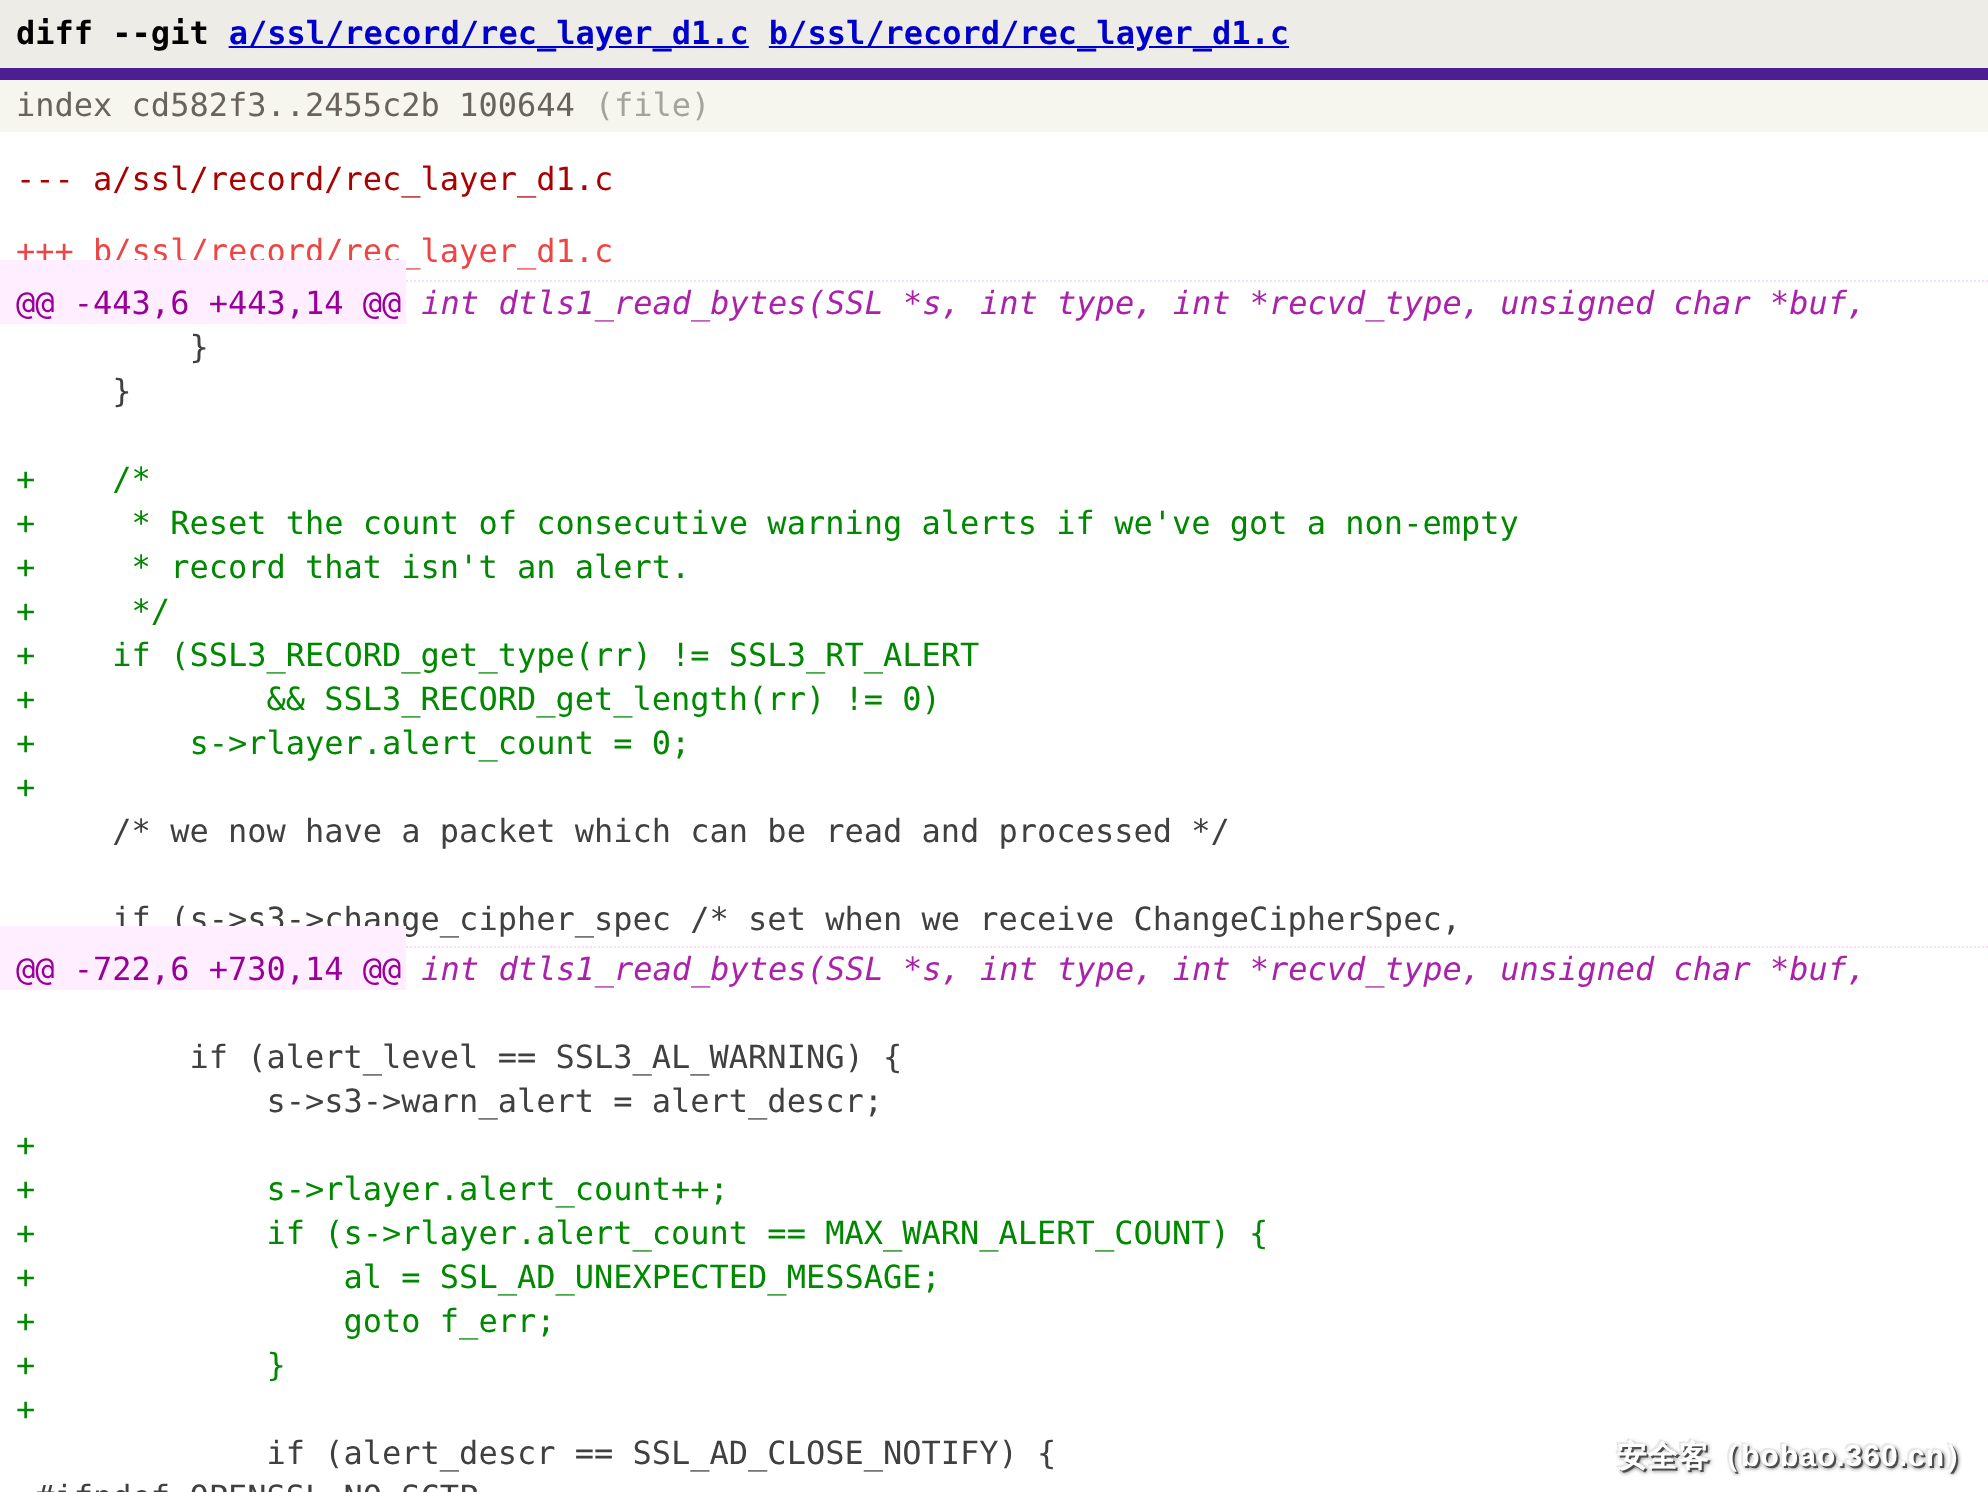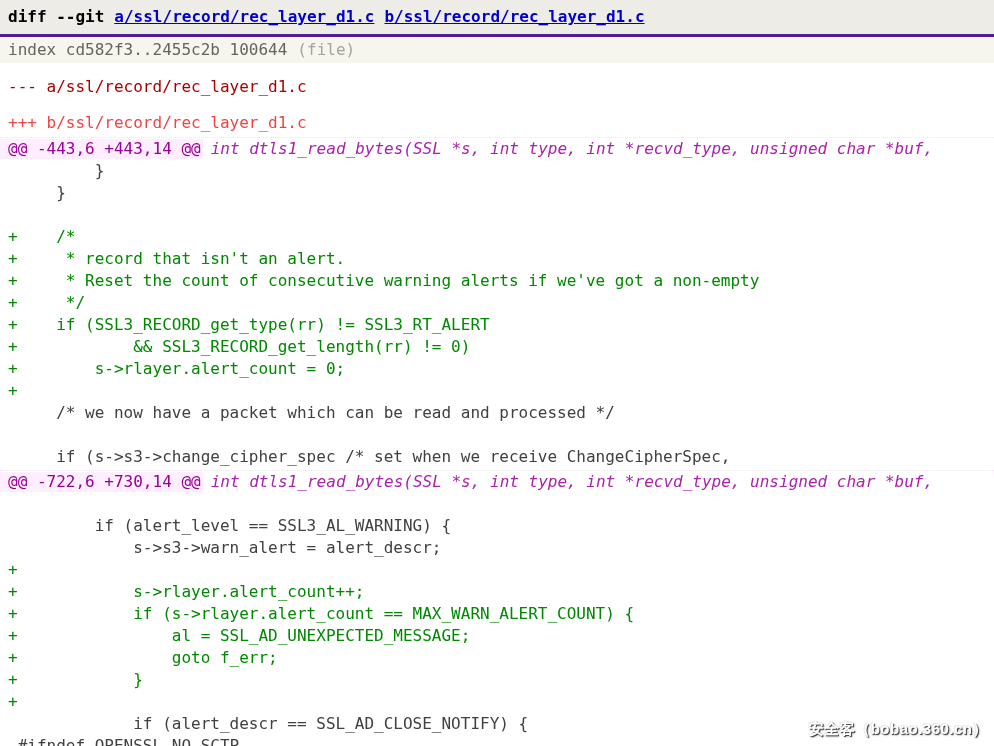--- a/index.html
+++ b/index.html
@@ -12,21 +12,21 @@
     height: 746px;
     overflow: hidden;
     position: relative;
     font-family: "DejaVu Sans Mono", "Liberation Mono", monospace;
     font-size: 16px;
     line-height: 22px;
     color: #404040;
   }
   .patch-header {
     background: #edece6;
-    border-bottom: 3px solid #4c1d95;
+    border-bottom: 6px solid #4c1d95;
     padding: 6px 8px;
     font-weight: bold;
     color: #000000;
     white-space: pre;
   }
   .patch-header a {
     color: #0000cc;
     text-decoration: underline;
     cursor: pointer;
     margin-left: 10px;
@@ -55,21 +55,21 @@
     margin-top: 2px;
     border-top: 1px dotted #ffd8ff;
     padding-left: 8px;
     color: #990099;
     white-space: pre;
     line-height: 22px;
   }
   .chunk-header .chunk-info {
     background: #ffeeff;
     margin-left: -8px;
-    padding: 0 2px 1px 8px;
+    padding: 12px 2px 1px 8px;
     margin-top: 36px;
   }
   .chunk-header .chunk-section {
     color: #aa22aa;
     margin-left: 8px;
     font-style: italic;
   }
   .diff-line {
     padding-left: 8px;
     white-space: pre;
@@ -99,22 +99,22 @@
 
 <div class="from-file">--- a/ssl/record/rec_layer_d1.c</div>
 <div class="to-file">+++ b/ssl/record/rec_layer_d1.c</div>
 
 <div>
     <div class="chunk-header"><span class="chunk-info">@@ -443,6 +443,14 @@</span><span class="chunk-section">int dtls1_read_bytes(SSL *s, int type, int *recvd_type, unsigned char *buf,</span></div>
     <div class="diff-line ctx">         }</div>
     <div class="diff-line ctx">     }</div>
     <div class="diff-line ctx"> </div>
     <div class="diff-line add">+    /*</div>
+    <div class="diff-line add">+     * Reset the count of consecutive warning alerts if we've got a non-empty</div>
     <div class="diff-line add">+     * record that isn't an alert.</div>
-    <div class="diff-line add">+     * Reset the count of consecutive warning alerts if we've got a non-empty</div>
     <div class="diff-line add">+     */</div>
     <div class="diff-line add">+    if (SSL3_RECORD_get_type(rr) != SSL3_RT_ALERT</div>
     <div class="diff-line add">+            &amp;&amp; SSL3_RECORD_get_length(rr) != 0)</div>
     <div class="diff-line add">+        s-&gt;rlayer.alert_count = 0;</div>
     <div class="diff-line add">+</div>
     <div class="diff-line ctx">     /* we now have a packet which can be read and processed */</div>
     <div class="diff-line ctx"> </div>
     <div class="diff-line ctx">     if (s-&gt;s3-&gt;change_cipher_spec /* set when we receive ChangeCipherSpec,</div>
     <div class="chunk-header"><span class="chunk-info">@@ -722,6 +730,14 @@</span><span class="chunk-section">int dtls1_read_bytes(SSL *s, int type, int *recvd_type, unsigned char *buf,</span></div>
     <div class="diff-line ctx"> </div>

